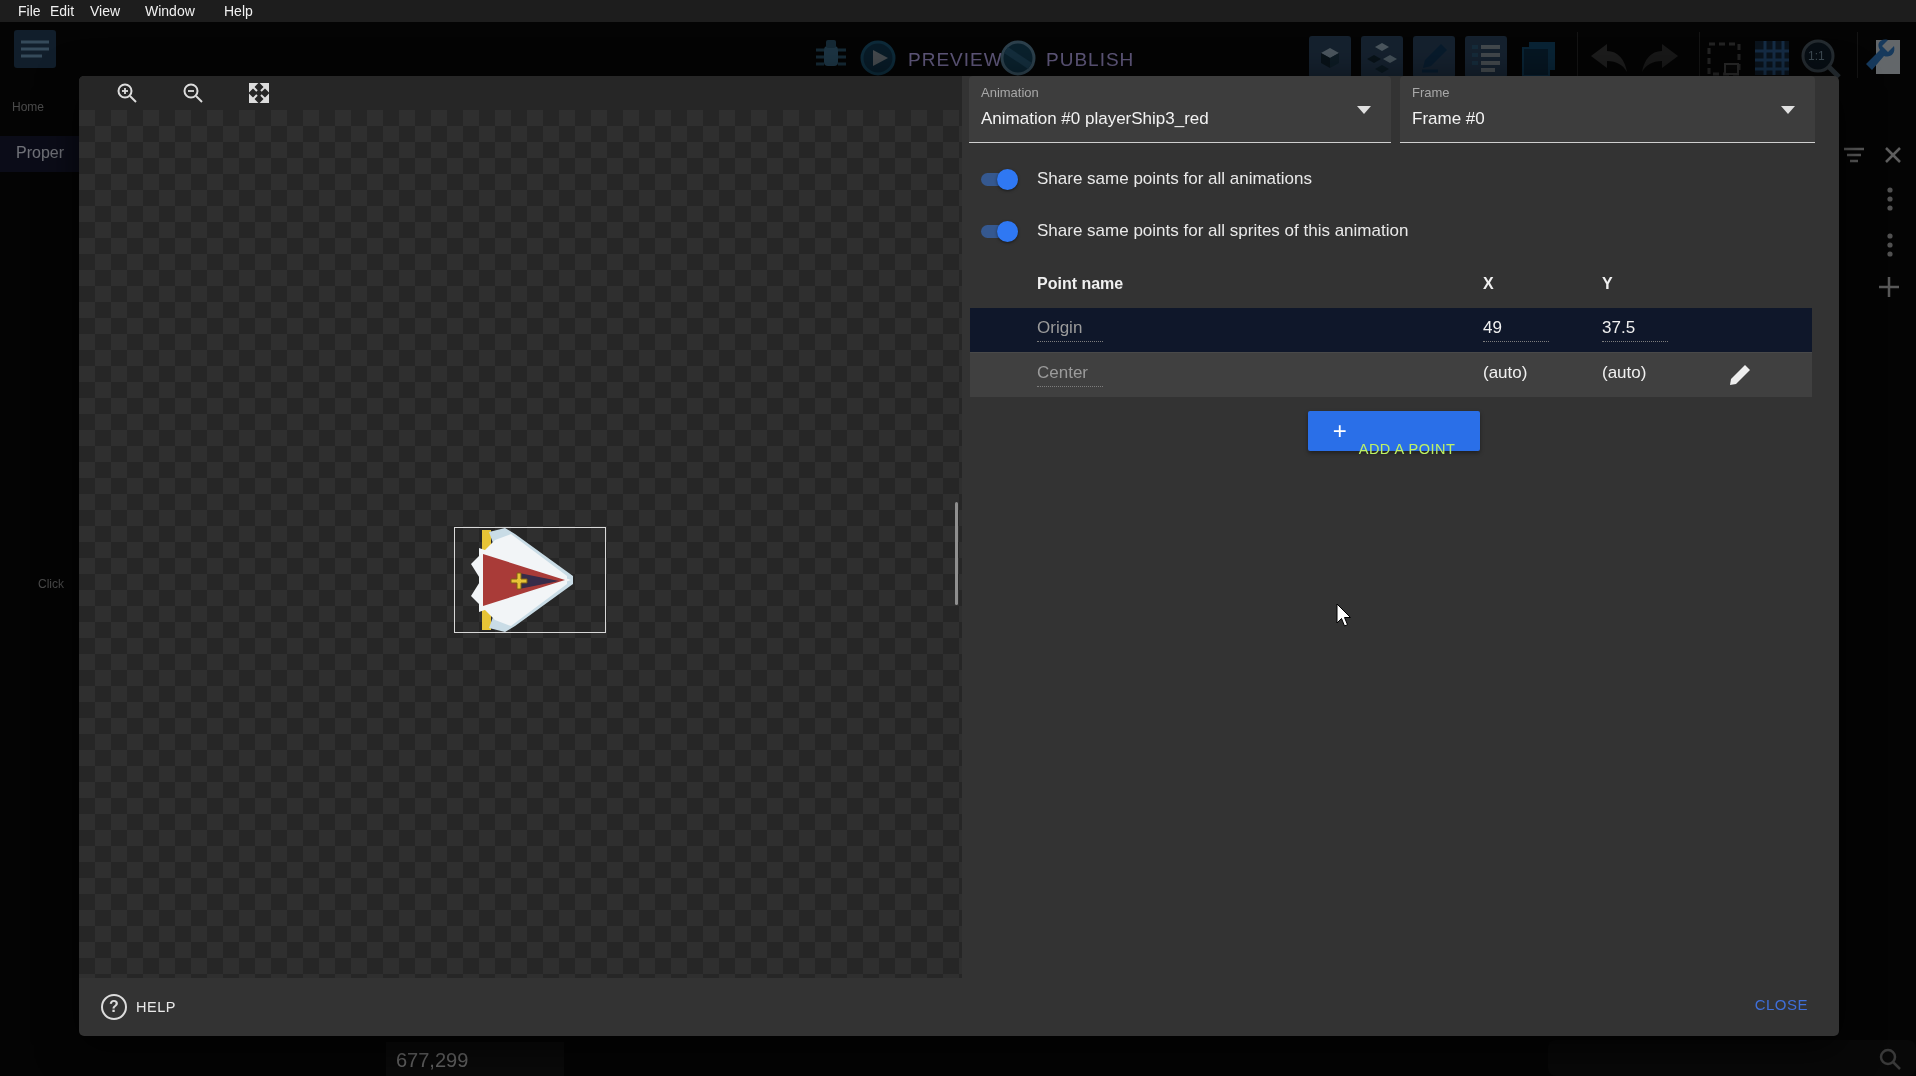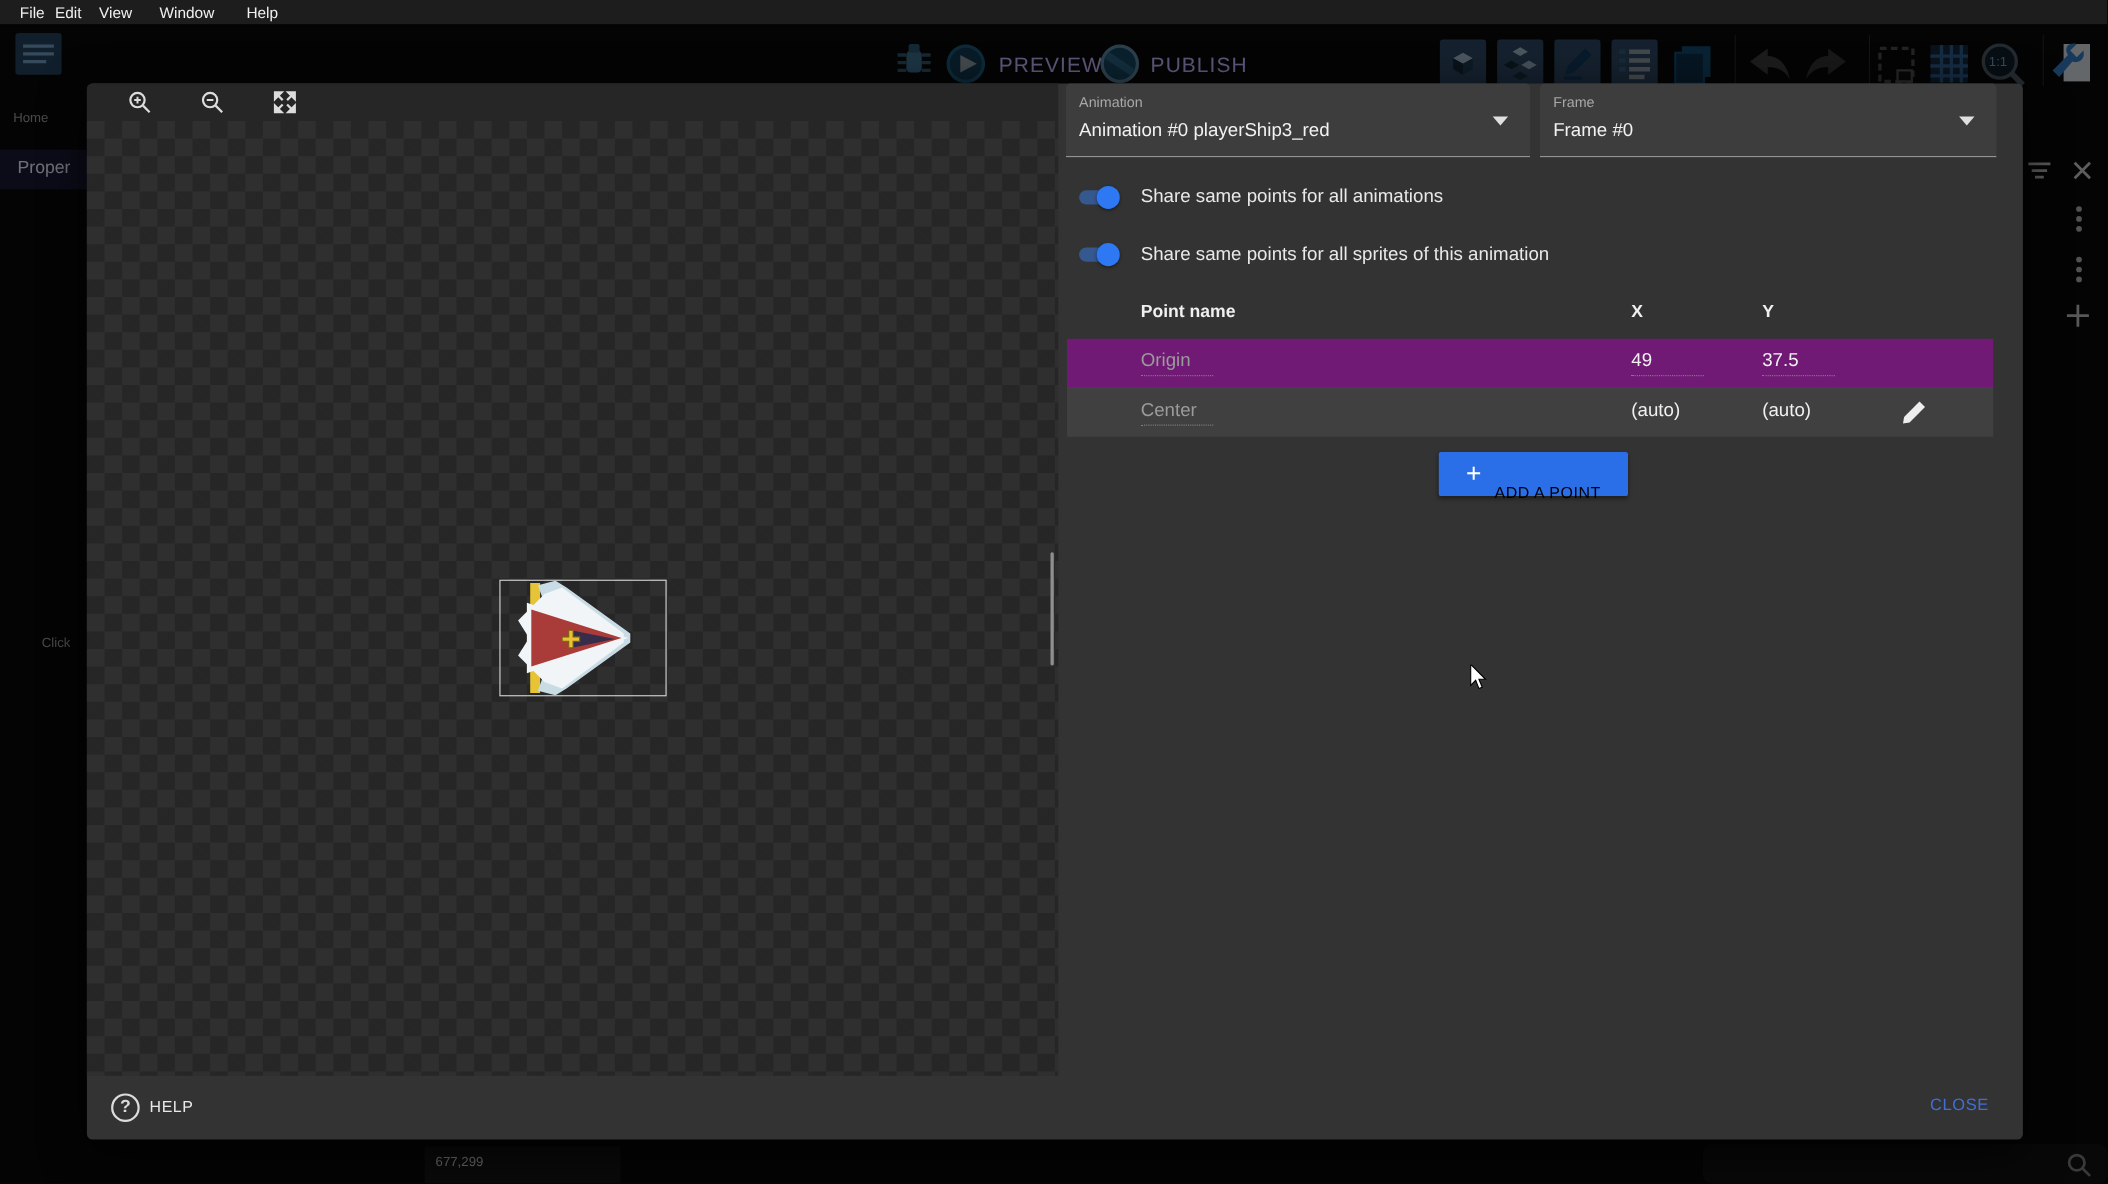--- a/index.html
+++ b/index.html
@@ -13,21 +13,21 @@
 
   
   .bgtext{color:#9a9a9a;font-size:12px;}
   .tile{position:absolute;width:42px;height:42px;border-radius:3px;background:#2c4660;}
   .tile svg{position:absolute;left:0;top:0;}
   .vsep{position:absolute;top:32px;width:1px;height:46px;background:#2a2a2a;}
   .toolbtn-label{position:absolute;font-size:19px;letter-spacing:1px;color:#c4b5fd;}
   .prop-tab{position:absolute;left:0;top:136px;width:118px;height:36px;background:#171a34;}
   .prop-tab span{position:absolute;left:16px;top:8px;font-size:16px;color:#e8ebf8;}
   .statusbox{position:absolute;left:386px;top:1042px;width:178px;height:34px;background:#161616;}
-  .statusbox div{position:absolute;left:10px;top:7px;font-size:12px;color:#cfcfcf;}
+  .statusbox div{position:absolute;left:10px;top:7px;font-size:20px;color:#cfcfcf;}
   .searchbox{position:absolute;left:1548px;top:1040px;width:368px;height:36px;background:#111;border-radius:8px;}
   .searchbox input{position:absolute;left:14px;top:4px;width:300px;height:26px;background:transparent;border:none;outline:none;
                    color:#bbb;font-size:17px;font-family:"Liberation Sans",sans-serif;}
   .searchbox input::placeholder{color:#6c6c6c;}
 
   
   .overlay{position:absolute;left:0;top:22px;width:1916px;height:1054px;background:rgba(0,0,0,0.52);}
 
   
   .dialog{position:absolute;left:79px;top:76px;width:1760px;height:960px;background:#333333;border-radius:5px;
@@ -53,32 +53,32 @@
 
   .toggle-row{position:absolute;left:16px;height:28px;display:flex;align-items:center;}
   .switch{position:relative;width:40px;height:22px;cursor:pointer;flex:0 0 auto;}
   .switch .track{position:absolute;left:3px;top:5px;width:34px;height:13px;border-radius:7px;background:#35588f;}
   .switch .knob{position:absolute;right:0;top:1px;width:21px;height:21px;border-radius:50%;background:#2f78f3;
                 box-shadow:0 1px 3px rgba(0,0,0,.5);}
   .toggle-label{margin-left:19px;font-size:17px;color:#e9e9e9;white-space:nowrap;}
 
   .thead{position:absolute;font-size:16px;font-weight:bold;color:#f0f0f0;}
   .trow{position:absolute;left:8px;width:842px;height:44px;}
-  .trow.r0{background:#701a75;}
+  .trow.r0{background:#0f172a;}
   .trow.r1{background:#404040;border-top:1px solid rgba(255,255,255,0.05);}
   .cell-name{position:absolute;left:67px;top:10px;font-size:17px;color:#9b9b9b;}
   .cell-val{position:absolute;top:10px;font-size:17px;color:#f0f0f0;}
   .editable{display:inline-block;min-width:66px;border-bottom:1px dotted #7d7d7d;padding-bottom:3px;}
   .pencil-btn{position:absolute;left:756px;top:8px;width:28px;height:28px;cursor:pointer;}
 
   .add-btn{position:absolute;left:346px;top:335px;width:172px;height:40px;background:#2a6fe8;border-radius:2px;
            display:flex;align-items:center;justify-content:center;cursor:pointer;
            box-shadow:0 2px 4px rgba(0,0,0,.4);}
   .add-btn .plus{font-size:24px;font-weight:normal;color:#fff;margin-right:12px;line-height:20px;}
-  .add-btn .txt{font-size:14.5px;color:#000000;letter-spacing:.5px;margin-top:36px;}
+  .add-btn .txt{font-size:14.5px;color:#bef264;letter-spacing:.5px;margin-top:36px;}
 
   .footer{position:absolute;left:0;top:902px;width:1760px;height:58px;}
   .help-btn{position:absolute;left:22px;top:14px;height:30px;display:flex;align-items:center;cursor:pointer;}
   .help-circ{width:26px;height:26px;border:2px solid #dcdcdc;border-radius:50%;box-sizing:border-box;
              display:flex;align-items:center;justify-content:center;font-size:16px;font-weight:bold;color:#dcdcdc;}
   .help-txt{margin-left:9px;font-size:14.5px;color:#e8e8e8;letter-spacing:.5px;}
   .close-btn{position:absolute;right:31px;top:18px;font-size:15px;color:#3f6fd9;letter-spacing:.5px;cursor:pointer;text-align:right;}
 </style>
 </head>
 <body>

